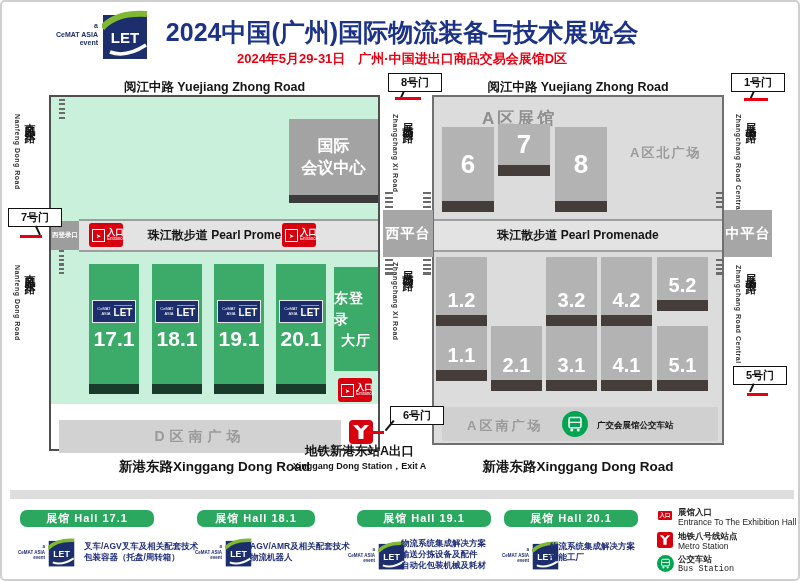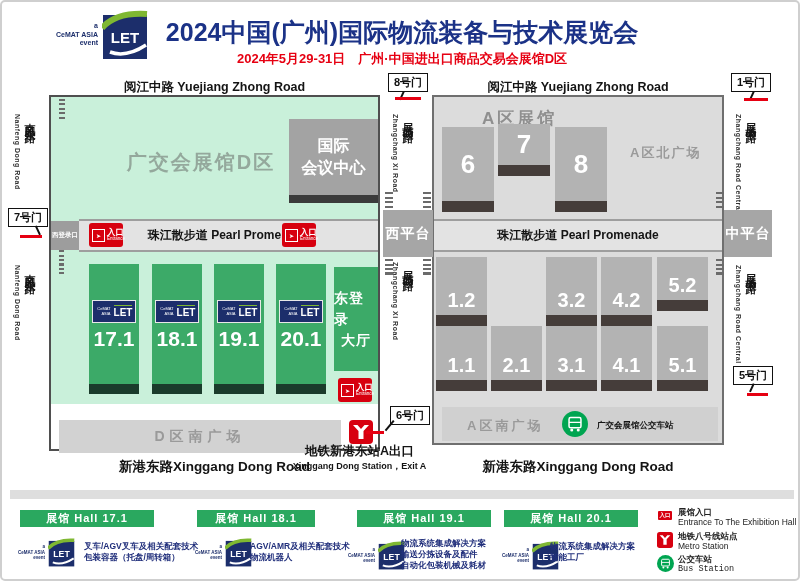--- a/index.html
+++ b/index.html
@@ -9,21 +9,21 @@
   
   .logo-wrap{display:flex;align-items:center;gap:4px;}
   .logo-text{display:flex;flex-direction:column;align-items:flex-end;color:#1c2e6b;font-weight:bold;font-size:7px;line-height:1.2;}
   .title{font-size:25px;font-weight:bold;color:#1b3287;text-align:center;white-space:nowrap;}
   .subtitle{font-size:13px;font-weight:bold;color:#e60012;text-align:center;white-space:nowrap;}
   
   .hroad{font-weight:bold;font-size:12.5px;color:#141414;text-align:center;white-space:nowrap;}
   .vroad{display:flex;align-items:flex-start;gap:1px;}
   .ven{writing-mode:vertical-rl;font-size:7px;color:#333;letter-spacing:.5px;font-weight:bold;}
   .vcn{writing-mode:vertical-rl;text-orientation:upright;font-size:11px;font-weight:bold;color:#141414;letter-spacing:3px;}
-  .gate{position:absolute;background:#fff;border:1.5px solid #111;color:#111;font-weight:bold;font-size:11px;padding:1px 5px;white-space:nowrap;z-index:8;}
+  .gate{position:absolute;background:#fff;border:1.5px solid #111;color:#111;font-weight:bold;font-size:11px;padding:1px 12px;white-space:nowrap;z-index:8;}
   .dash{position:absolute;height:3px;background:#e60012;z-index:8;}
   .tail{position:absolute;height:1.5px;background:#111;transform-origin:left center;z-index:8;}
   .hatch{position:absolute;background:repeating-linear-gradient(to bottom,#6b6b6b 0 2px,transparent 2px 4.5px);z-index:3;}
   .platform{position:absolute;background:#a6a6a6;color:#fff;font-weight:bold;font-size:14px;display:flex;align-items:center;justify-content:center;z-index:6;letter-spacing:1px;}
   
   .map{position:absolute;box-sizing:border-box;background:#fff;}
   .map-d{border:2px solid #4f4f4f;}
   .map-a{border:2px solid #6f6f6f;background:#dcdcdc;}
   .mint{position:absolute;background:#c9f0da;}
   .gray-big{font-weight:bold;color:#94a89c;letter-spacing:2px;text-align:center;white-space:nowrap;}
@@ -52,21 +52,21 @@
   .ent-txt{display:flex;flex-direction:column;color:#fff;line-height:1.1;}
   .ent-cn{font-size:8.5px;font-weight:bold;white-space:nowrap;}
   .ent-en{font-size:4.5px;white-space:nowrap;}
   .mini-ent{position:absolute;background:#d7000f;color:#fff;font-size:5.5px;font-weight:bold;width:14px;height:9px;display:flex;align-items:center;justify-content:center;border-radius:1px;}
   
   .xg{font-weight:bold;font-size:13.5px;color:#141414;text-align:center;white-space:nowrap;}
   .exit-cn{font-weight:bold;font-size:12.5px;color:#141414;text-align:center;white-space:nowrap;}
   .exit-en{font-weight:bold;font-size:9px;color:#141414;text-align:center;white-space:nowrap;}
   .sep{position:absolute;background:#dedede;}
   
-  .banner{position:absolute;height:17px;background:#2aa85f;color:#fff;font-weight:bold;font-size:11px;display:flex;align-items:center;justify-content:center;letter-spacing:1px;}
+  .banner{position:absolute;height:17px;background:#2aa85f;color:#fff;font-weight:bold;font-size:11px;display:flex;align-items:center;justify-content:center;letter-spacing:1px;border-radius:7px;}
   .mini-logo{display:flex;align-items:center;gap:3px;}
   .mini-logo .logo-text{font-size:4.5px;}
   .desc{position:absolute;font-size:8.5px;font-weight:bold;color:#22307c;line-height:11px;white-space:nowrap;}
   .leg-cn{position:absolute;font-size:8.5px;font-weight:bold;color:#222;white-space:nowrap;}
   .leg-en{position:absolute;font-size:8.5px;color:#222;white-space:nowrap;}
   .aplaza-label{position:absolute;color:#9a9a9a;font-weight:bold;font-size:13px;letter-spacing:3px;white-space:nowrap;}
   .bus-label{position:absolute;font-size:8.5px;font-weight:bold;color:#141414;white-space:nowrap;}
 </style>
 </head>
 <body>
@@ -138,21 +138,20 @@
   <div class="hatch" style="left:714px;top:257px;width:8px;height:16px;"></div>
   <div class="platform" style="left:722px;top:208px;width:48px;height:47px;text-align:center;">中平台</div>
   <div class="gate" style="left:731px;top:364px;">5号门</div>
   <div class="tail" style="left:752px;top:381px;width:9px;transform:rotate(115deg);"></div>
   <div class="dash" style="left:745px;top:391px;width:21px;"></div>
 
   <div class="map map-d" style="left:47px;top:93px;width:331px;height:356px;">
     <div class="mint" style="left:0;top:0;width:327px;height:307px;"></div>
     <div class="hatch" style="left:8px;top:2px;width:6px;height:22px;"></div>
     <div class="hatch" style="left:8px;top:153px;width:5px;height:26px;"></div>
-    <div class="abs gray-big" style="left:30px;top:52px;width:240px;font-size:20px;">广交会展馆D区</div>
 
     <div class="conv" style="left:238px;top:22px;width:89px;height:84px;">
       <div class="conv-txt">
         <span>国际</span>
         <span>会议中心</span>
       </div>
       <div class="bar" style="height:8px;background:#3b3b3b;"></div>
     </div>
 
     <div class="abs" style="left:0;top:124px;width:28px;height:29px;background:#9d9d9d;color:#fff;font-size:6.5px;font-weight:bold;display:flex;align-items:center;justify-content:center;z-index:5;">西登录口</div>
@@ -257,21 +256,21 @@
       </div>
     <div class="hall hall-gray" style="left:167px;top:160px;width:51px;height:69px;">
         <span class="num num-row">4.2</span>
         <div class="bar"></div>
       </div>
     <div class="hall hall-gray" style="left:223px;top:160px;width:51px;height:54px;">
         <span class="num num-row">5.2</span>
         <div class="bar"></div>
       </div>
 
-    <div class="hall hall-gray" style="left:2px;top:229px;width:51px;height:65px;">
+    <div class="hall hall-gray" style="left:2px;top:229px;width:51px;height:55px;">
         <span class="num num-row">1.1</span>
         <div class="bar"></div>
       </div>
     <div class="hall hall-gray" style="left:57px;top:229px;width:51px;height:65px;">
         <span class="num num-row">2.1</span>
         <div class="bar"></div>
       </div>
     <div class="hall hall-gray" style="left:112px;top:229px;width:51px;height:65px;">
         <span class="num num-row">3.1</span>
         <div class="bar"></div>

